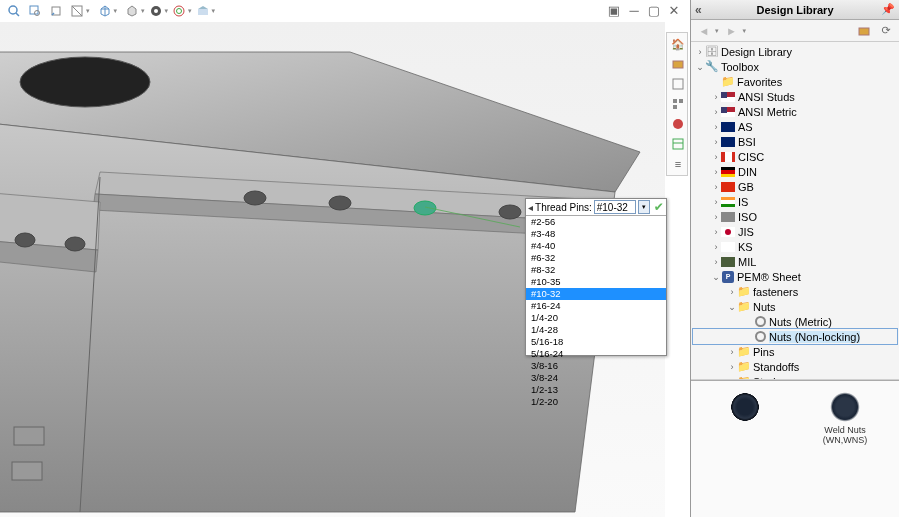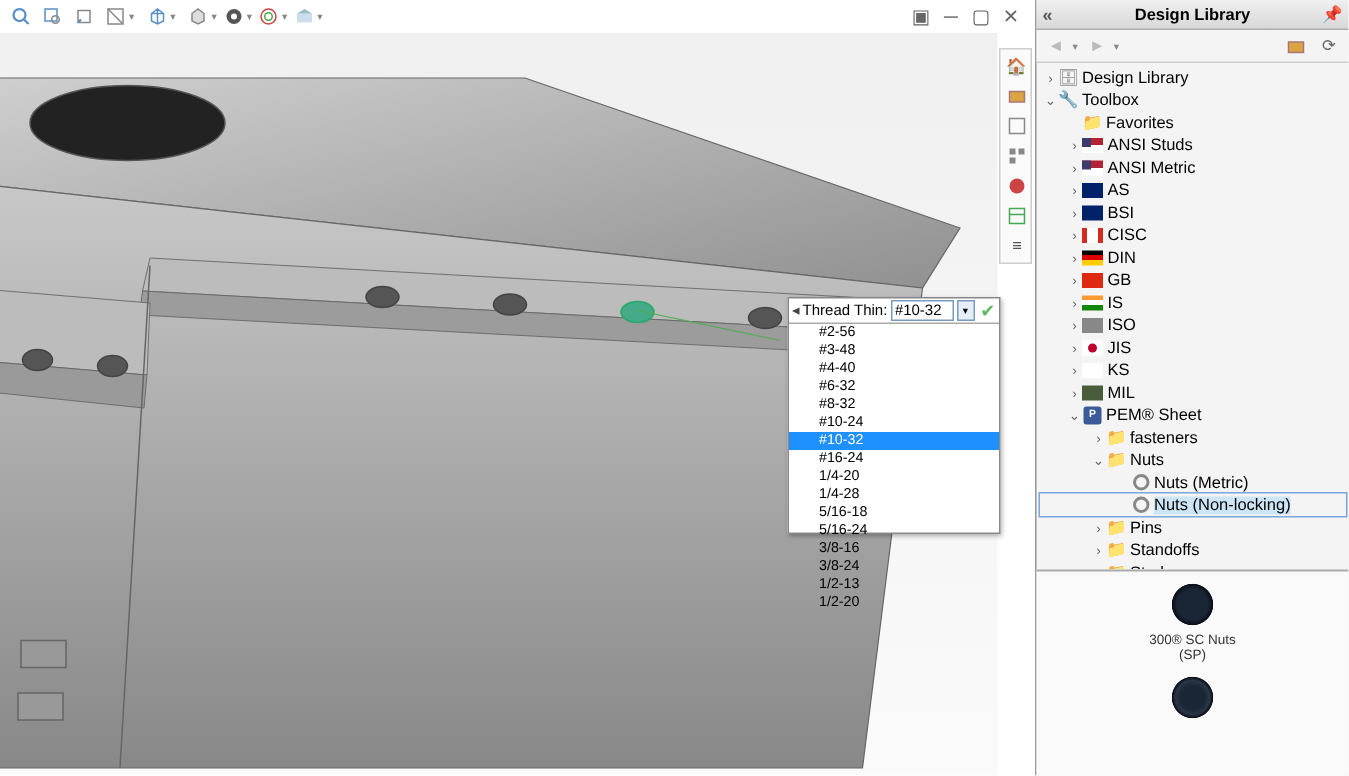--- a/index.html
+++ b/index.html
@@ -25,21 +25,21 @@
 .canvas { position: absolute; left: 0; top: 22px; width: 665px; height: 495px; background: linear-gradient(#f0f0f0, #fafafa); overflow: hidden;}
 .canvas svg { width: 100%; height: 100%; }
 
 .thread-popup { position: absolute; left: 525px; top: 198px; z-index: 10; background: #fff; border: 1px solid #888; font-size: 10px; box-shadow: 1px 1px 3px rgba(0,0,0,.3);}
 .thread-header { display: flex; align-items: center; padding: 1px 2px; gap: 2px; }
 .thread-header .arrow-left { font-size: 10px; color: #444; cursor:pointer;}
 .thread-input { width: 42px; height: 14px; font-size: 10px; border: 1px solid #7a9bc0; padding: 0 2px;}
 .thread-dd { width: 12px; height: 14px; border:1px solid #7a9bc0; background:#e6eef7; display:flex;align-items:center;justify-content:center;font-size:7px;cursor:pointer;}
 .thread-check { color:#5cb85c; font-size:12px; margin-left:2px; cursor:pointer;}
 .thread-list { border-top: 1px solid #aaa; max-height: 140px;}
-.thread-item { padding: 0 20px; height: 12px; line-height: 12px; cursor:pointer; font-size: 9.5px; white-space: nowrap;}
+.thread-item { padding: 0 5px; height: 12px; line-height: 12px; cursor:pointer; font-size: 9.5px; white-space: nowrap;}
 .thread-item.selected { background: #1e90ff; color: #fff; }
 
 .right-panel { position: absolute; right: 0; top: 0; width: 209px; height: 517px; background: #e8e8e8; border-left: 1px solid #999; display:flex; flex-direction:column;}
 .panel-title { height: 20px; background: linear-gradient(#f0f0f0,#d8d8d8); display:flex; align-items:center; justify-content:center; border-bottom: 1px solid #aaa; font-weight: bold; font-size: 11px; position:relative;}
 .panel-title .chev-left { position:absolute; left:4px; font-size:12px; color:#555; cursor:pointer;}
 .panel-title .pin { position:absolute; right:4px; font-size:11px; color:#555; cursor:pointer;}
 
 .nav-bar { height: 22px; background: #f4f4f4; border-bottom:1px solid #ccc; display:flex; align-items:center; padding: 0 4px; gap: 4px;}
 .nav-btn { width:18px; height:18px; display:inline-flex; align-items:center; justify-content:center; cursor:pointer; color:#666; border-radius:2px;}
 .nav-btn.disabled { color: #bbb; cursor: default;}
@@ -227,32 +227,32 @@
       <line x1="100" y1="155" x2="80" y2="490" stroke="#666" stroke-width="1"></line>
 
       <rect x="12" y="440" width="30" height="18" fill="#999" stroke="#666"></rect>
       <rect x="14" y="405" width="30" height="18" fill="#999" stroke="#666"></rect>
     </svg>
   </div>
 
   <div class="thread-popup">
     <div class="thread-header">
       <span class="arrow-left">◂</span>
-      <span>Thread Thin:</span>
+      <span>Thread Pins:</span>
       <input class="thread-input" value="#10-32" style="">
       <span class="thread-dd">▾</span>
       <span class="thread-check">✔</span>
     </div>
     <div class="thread-list" id="thread-list">
         <div class="thread-item">#2-56</div>
         <div class="thread-item">#3-48</div>
         <div class="thread-item">#4-40</div>
         <div class="thread-item">#6-32</div>
         <div class="thread-item">#8-32</div>
-        <div class="thread-item">#10-24</div>
+        <div class="thread-item">#10-35</div>
         <div class="thread-item selected">#10-32</div>
         <div class="thread-item">#16-24</div>
         <div class="thread-item">1/4-20</div>
         <div class="thread-item">1/4-28</div>
         <div class="thread-item">5/16-18</div>
         <div class="thread-item">5/16-24</div>
         <div class="thread-item">3/8-16</div>
         <div class="thread-item">3/8-24</div>
         <div class="thread-item">1/2-13</div>
         <div class="thread-item">1/2-20</div>
@@ -399,24 +399,24 @@
       </div>
     <div class="tree-row" style="padding-left:34px">
         <span class="tree-toggle">›</span>
         <span class="tree-icon folder-icon">📁</span>
         <span class="tree-label">Studs</span>
       </div>
 
   </div>
   <div class="thumbnails" id="thumbnails">
       <div class="thumb-row">
-        <div class="thumb">
-          <div class="thumb-img "></div>
-          <div class="thumb-label">300® SC Nuts (SP)</div>
-        </div>
       </div>
       <div class="thumb-row">
         <div class="thumb">
           <div class="thumb-img variant2"></div>
         </div>
+        <div class="thumb">
+          <div class="thumb-img variant3"></div>
+          <div class="thumb-label">Weld Nuts (WN,WNS)</div>
+        </div>
       </div>
     </div>
 </div>
 
 </body></html>

